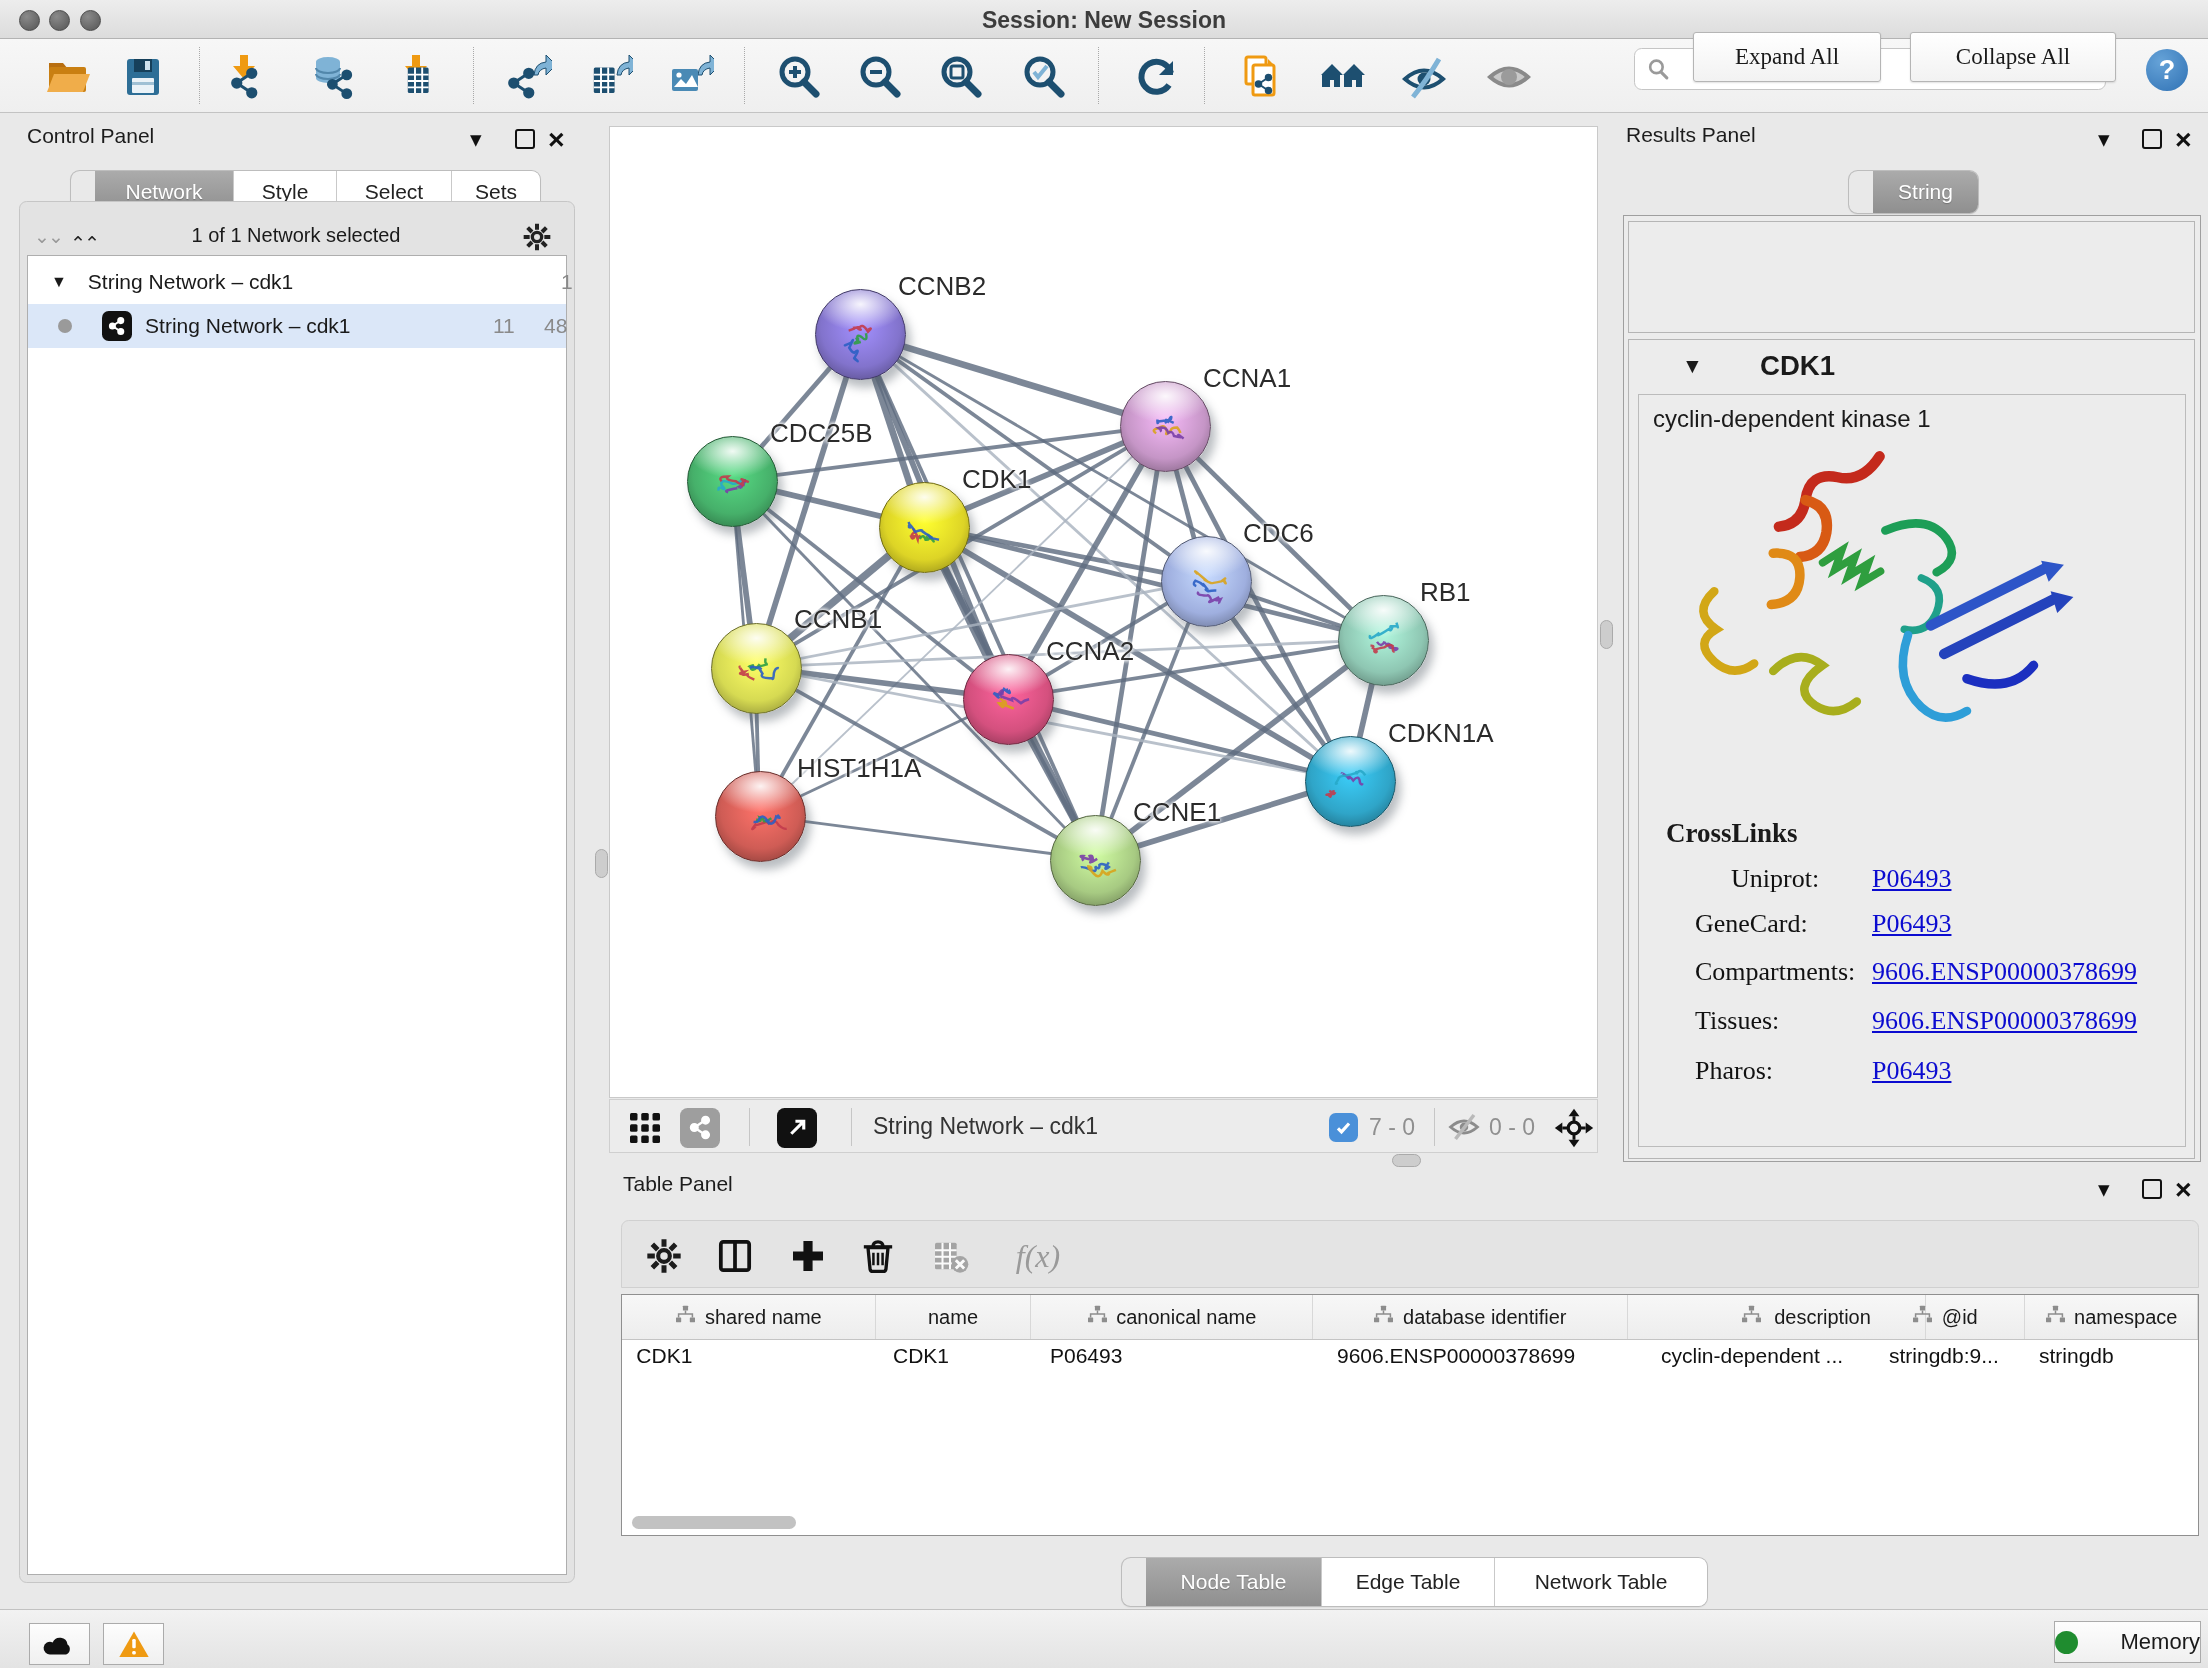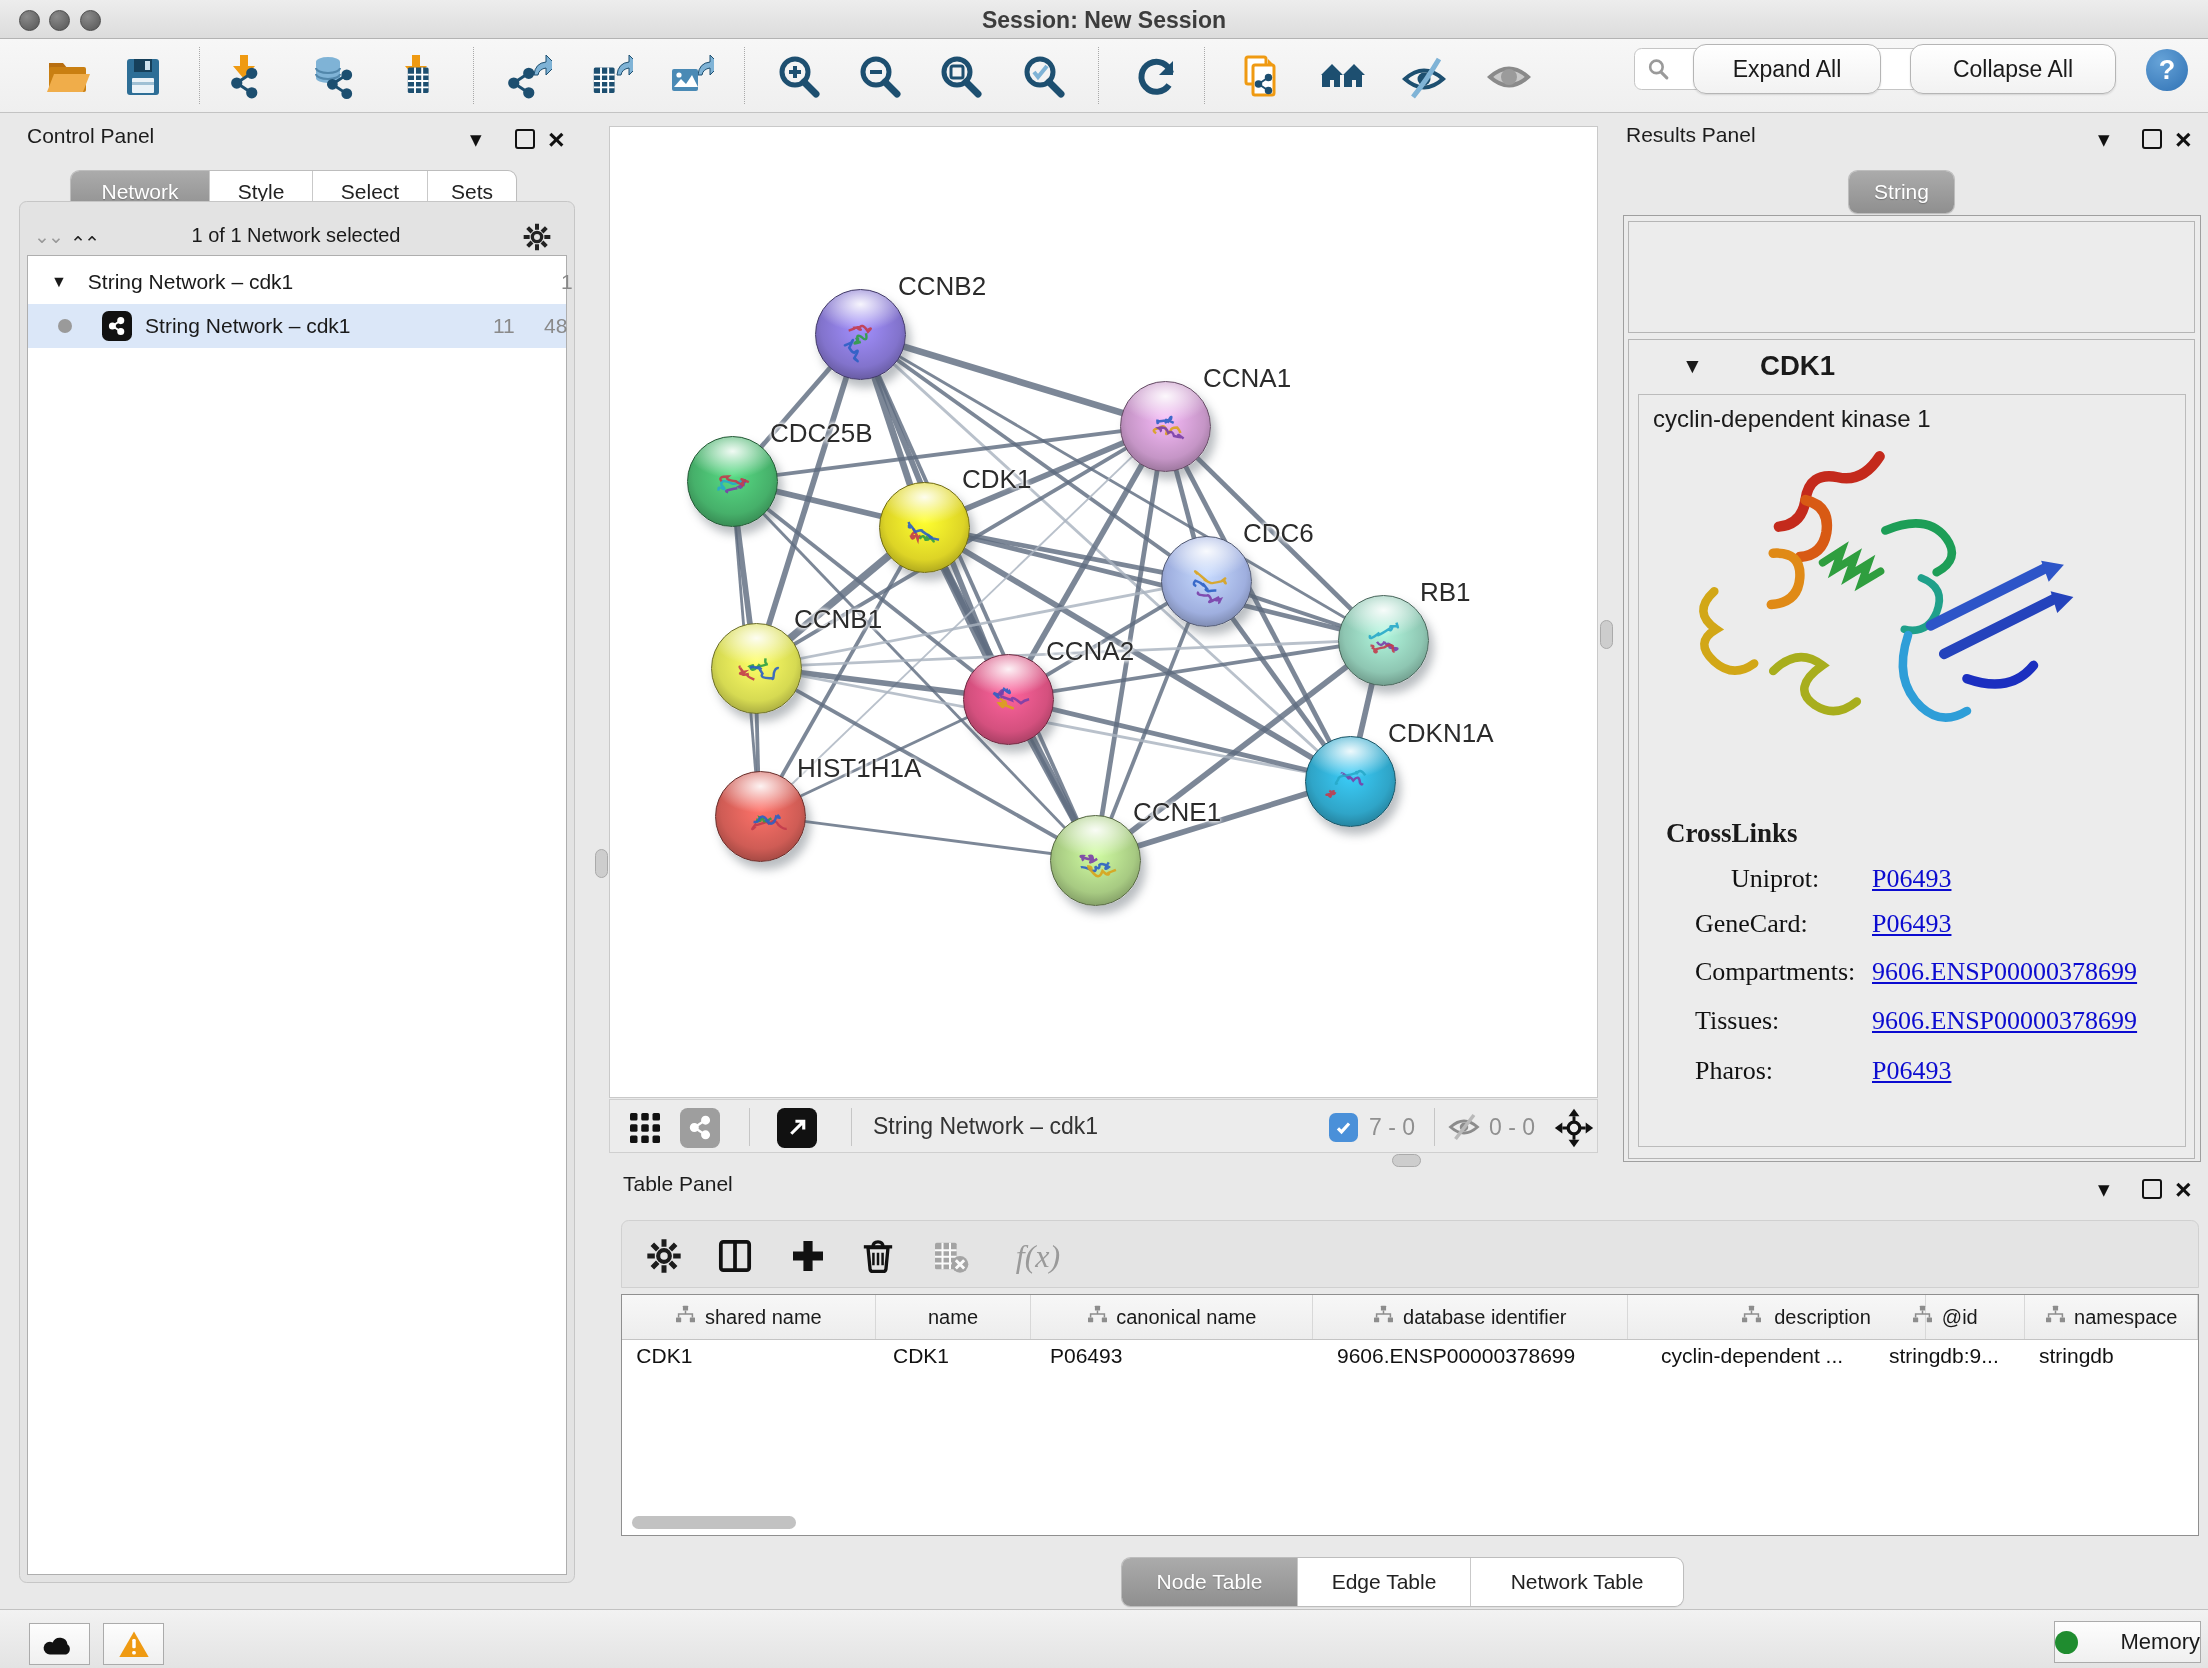--- a/index.html
+++ b/index.html
@@ -28,40 +28,40 @@
   .panel-title{font-size:21px;color:#1c1c1c;}
   .hdr-ico{position:absolute;top:0;font-size:23px;color:#111;line-height:25px;}
   .float-sq{width:16px;height:16px;border:2.4px solid #111;border-radius:2.9px;}
   .close-x{font-size:28.5px;font-weight:700;line-height:21px;}
   
   .seg{position:absolute;display:flex;border-radius:8.6px;overflow:hidden;
        box-shadow:0 0 0 1px #bdbdbd,0 1px 1.9px rgba(0,0,0,.15);}
   .seg span{display:flex;align-items:center;justify-content:center;font-size:21px;background:#fff;color:#222;
             border-right:1px solid #c9c9c9;}
   .seg span:last-child{border-right:none;}
-  .seg span.sel{background:linear-gradient(#ababab,#8f8f8f);color:#fff;text-shadow:0 1px 1px rgba(0,0,0,.25);}
+  .seg span.sel{background:linear-gradient(#ababab,#8f8f8f);color:#fff;text-shadow:0 1px 1px rgba(0,0,0,.25);margin-left:24px;}
   
   #cp-box{left:19px;top:201px;width:554px;height:1380px;background:#e3e3e3;border:1px solid #c6c6c6;border-radius:7.6px;}
   #cp-list{left:27px;top:255px;width:538px;height:1318px;background:#fff;border:1px solid #aeaeae;}
   .tree-row{position:absolute;left:0;width:100%;height:44px;display:flex;align-items:center;font-size:21px;}
   .tree-count{color:#8a8a8a;}
   
   #net-canvas{left:609px;top:126px;width:989px;height:972px;background:#fff;border:1px solid #c9c9c9;box-sizing:border-box;}
   .node{position:absolute;width:89px;height:89px;border-radius:50%;}
   .node-label{position:absolute;font-size:26px;color:#2b2b2b;white-space:nowrap;
               text-shadow:0 0 3.8px #fff,0 0 3.8px #fff,0 0 4.8px #fff;}
   #net-nav{left:609px;top:1099px;width:989px;height:54px;background:#ececec;border:1px solid #cfcfcf;box-sizing:border-box;}
   .nav-div{position:absolute;top:7.6px;width:0;height:38px;border-left:1px solid #c6c6c6;}
   .nav-txt{position:absolute;top:14.3px;font-size:23px;color:#8f8f8f;}
   
   #rp-outer{left:1623px;top:215px;width:578px;height:947px;background:#ececec;border:1px solid #9f9f9f;box-sizing:border-box;}
   #rp-btnbox{left:1628px;top:221px;width:567px;height:112px;border:1px solid #b5b5b5;box-sizing:border-box;}
-  .rp-btn{position:absolute;top:44px;height:48px;background:linear-gradient(#ffffff,#f2f2f2);
-          border:1px solid #b5b5b5;border-radius:13px;font-size:23px;display:flex;align-items:center;
-          justify-content:center;box-shadow:0 1px 1.9px rgba(0,0,0,.12);}
+  .rp-btn{position:absolute;top:32px;height:48px;background:linear-gradient(#ffffff,#f2f2f2);
+          border:1px solid #b5b5b5;border-radius:3px;font-size:23px;display:flex;align-items:center;
+          justify-content:center;box-shadow:0 1px 1.9px rgba(0,0,0,.12);font-family:Liberation Serif, serif;}
   #rp-entry{left:1628px;top:339px;width:567px;height:820px;border:1px solid #b5b5b5;box-sizing:border-box;}
   #rp-content{left:1638px;top:394px;width:548px;height:753px;border:1px solid #bbb;box-sizing:border-box;background:#ececec;}
   .serif{font-family:"Liberation Serif","DejaVu Serif",serif;}
   .xl-label{position:absolute;left:1695px;font-size:26px;color:#111;}
   .xl-value{position:absolute;left:1872px;font-size:26px;color:#0b0bd0;text-decoration:underline;cursor:pointer;}
   
   #tp-toolbar{left:621px;top:1220px;width:1578px;height:68px;background:#e4e4e4;border:1px solid #d0d0d0;
               border-radius:7.6px 7.6px 0 0;box-sizing:border-box;}
   .tp-btn{position:absolute;top:11.4px;width:48px;height:48px;display:flex;align-items:center;justify-content:center;}
   #tbl{left:621px;top:1294px;width:1578px;height:242px;background:#fff;border:1.9px solid #8f8f8f;box-sizing:border-box;}

